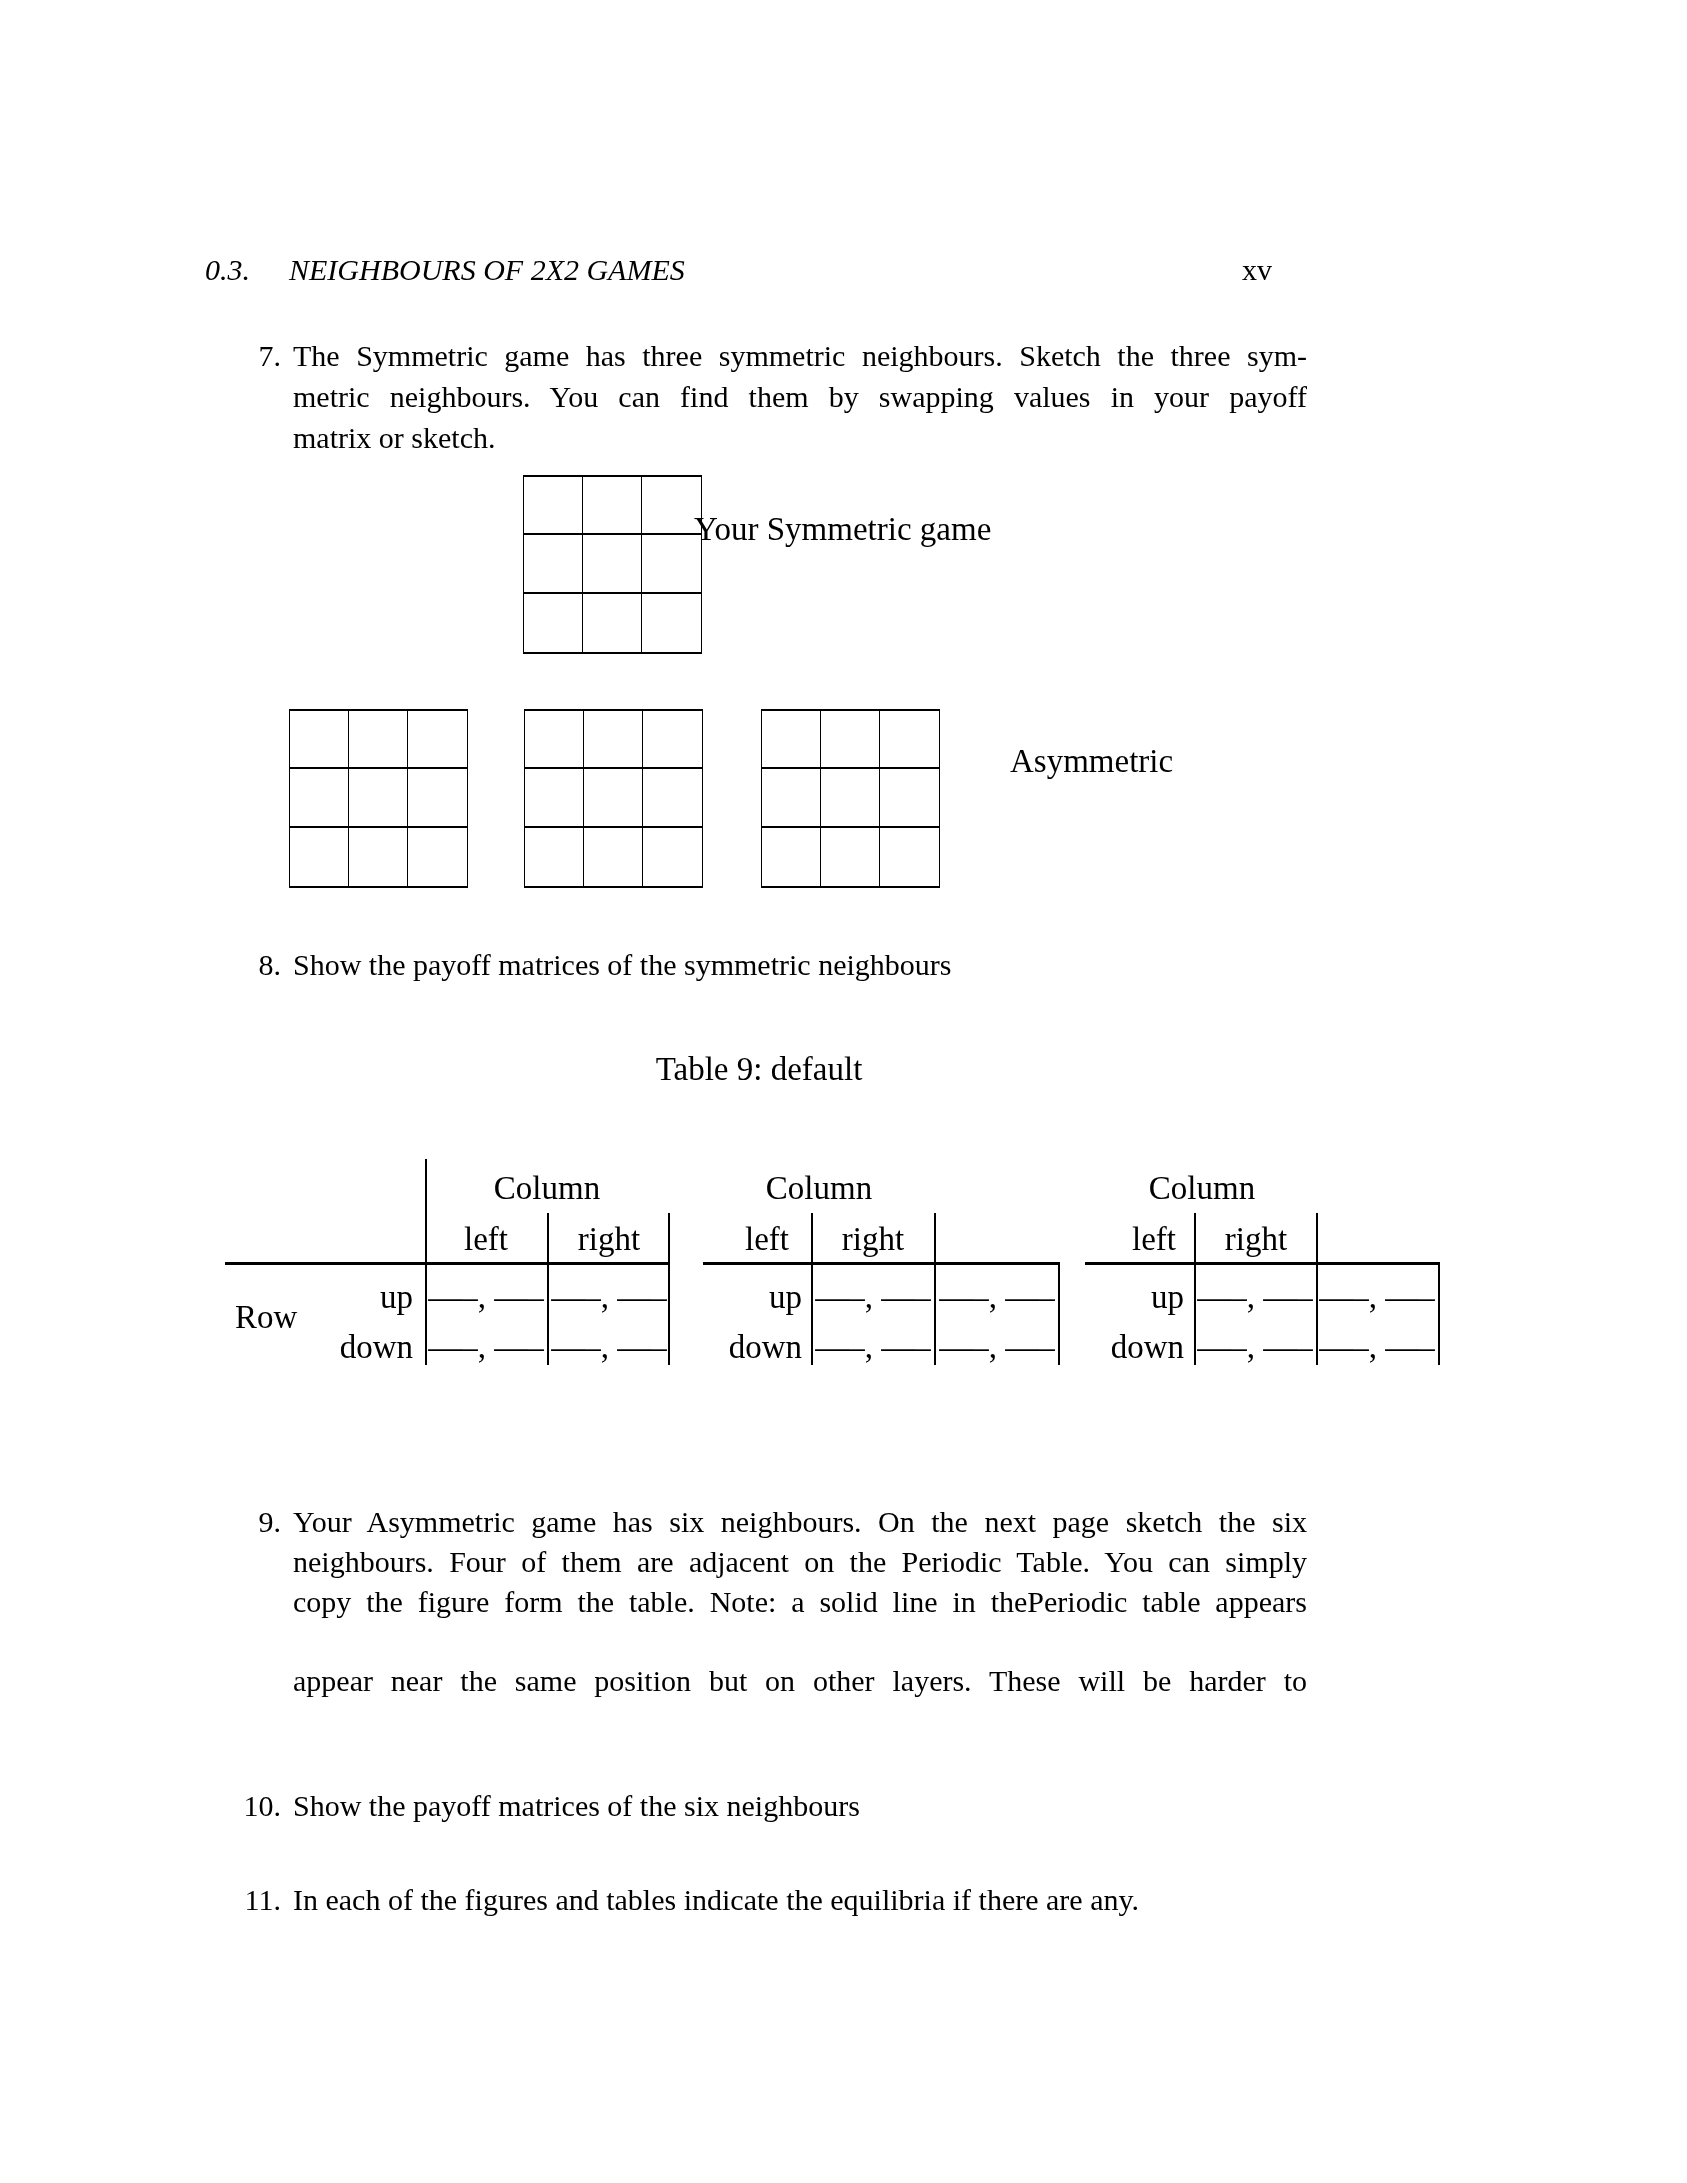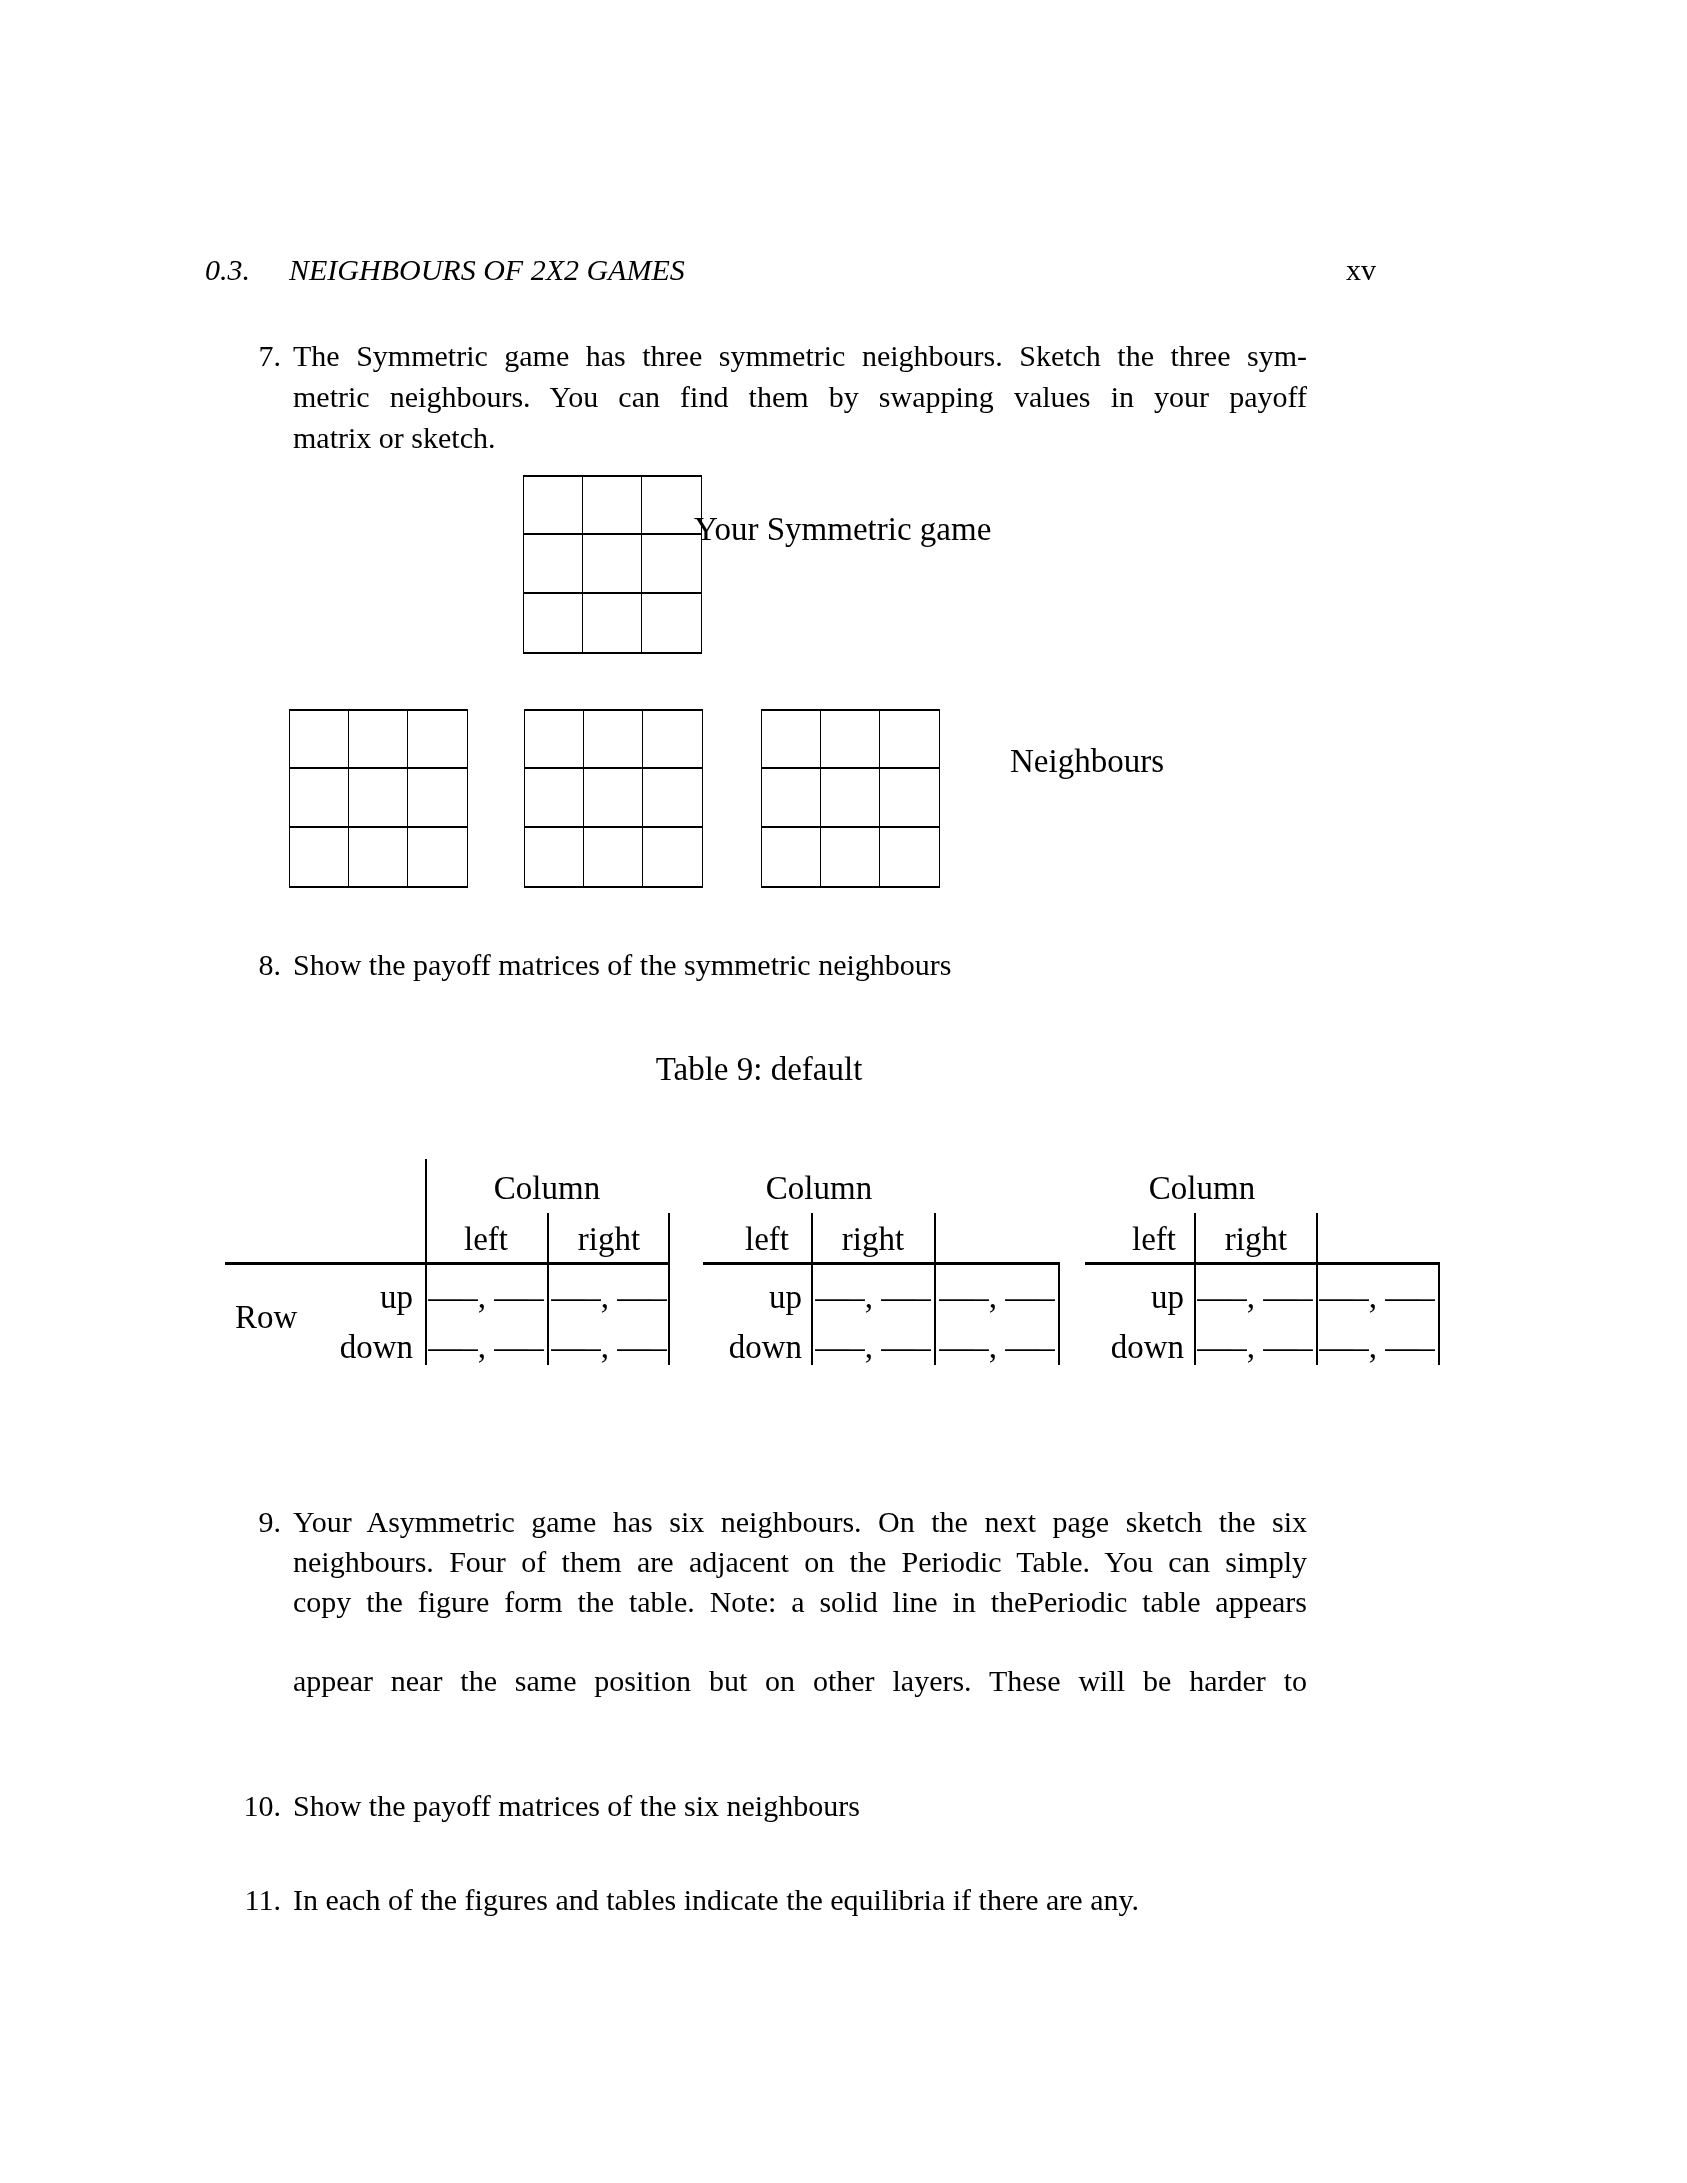--- a/index.html
+++ b/index.html
@@ -51,21 +51,21 @@
   .vline{position:absolute;width:2px;background:#000;}
   .hline{position:absolute;height:2.6px;background:#000;}
 </style>
 </head>
 <body>
 
 <div class="page">
 
   <span class="t it" style="left:205px;top:253px;">0.3.</span>
   <span class="t it" style="left:289px;top:253px;">NEIGHBOURS OF 2X2 GAMES</span>
-  <span class="t rx" style="left:1376px;top:253px;">xv</span>
+  <span class="t rx" style="left:1272px;top:253px;">xv</span>
 
   <span class="t rx" style="left:281px;top:339px;">7.</span>
   <div class="jline" style="top:339px;">The Symmetric game has three symmetric neighbours. Sketch the three sym-</div>
   <div class="jline" style="top:380px;">metric neighbours.  You can find them by swapping values in your payoff</div>
   <span class="t nline" style="top:421px;">matrix or sketch.</span>
 
   <div class="grid" style="left:523px;top:475px;">
     <div></div>
       <div></div>
       <div></div>
@@ -104,21 +104,21 @@
     <div></div>
       <div></div>
       <div></div>
     <div></div>
       <div></div>
       <div></div>
     <div></div>
       <div></div>
       <div></div>
   </div>
-  <span class="t big" style="left:1010px;top:745px;">Neighbours</span>
+  <span class="t big" style="left:1010px;top:745px;">Asymmetric</span>
 
   <span class="t rx" style="left:281px;top:948px;">8.</span>
   <span class="t nline" style="top:948px;">Show the payoff matrices of the symmetric neighbours</span>
 
   <span class="t big cx" style="left:759px;top:1053px;">Table 9: default</span>
 
   <div class="vline" style="left:425px;top:1159px;height:206px;"></div>
   <div class="vline" style="left:547px;top:1213px;height:152px;"></div>
   <div class="vline" style="left:668px;top:1213px;height:152px;"></div>
   <div class="hline" style="left:225px;top:1262px;width:445px;"></div>

